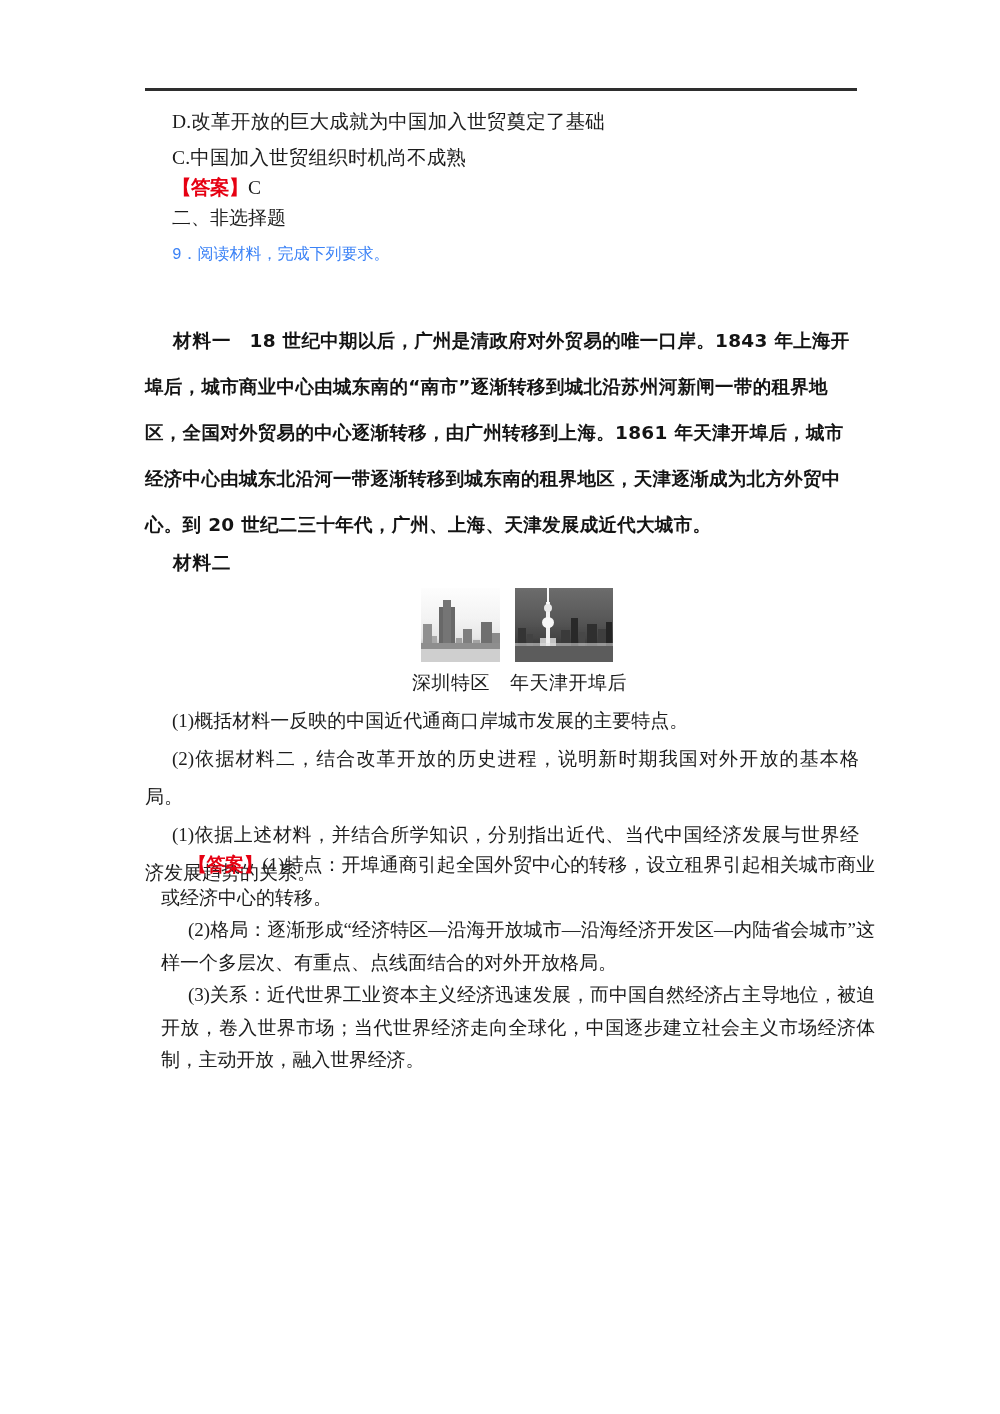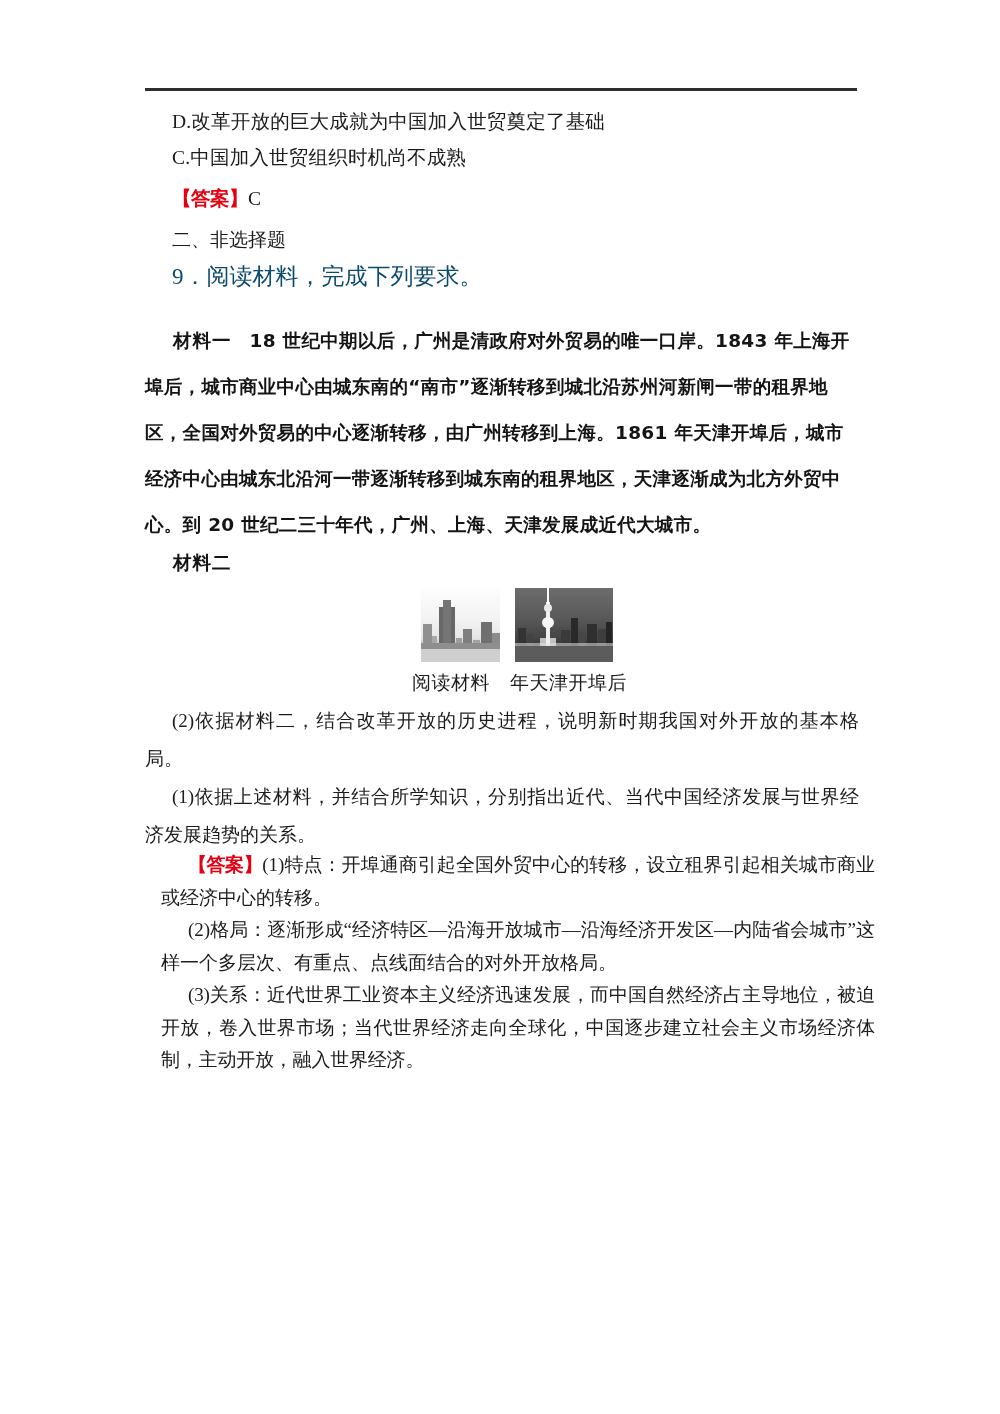--- a/index.html
+++ b/index.html
@@ -57,39 +57,39 @@
   .answer-tag {
     color: #e60012;
     font-weight: bold;
     font-family: "DejaVu Sans", "Liberation Sans", sans-serif;
     letter-spacing: -0.5px;
   }
 
   .ans-line {
     font-family: "Liberation Serif", "DejaVu Serif", serif;
     font-size: 19.5px;
-    line-height: 46px;
+    line-height: 24px;
     padding-left: 27px;
     color: #1c1c1c;
   }
 
   .section-line {
     font-family: "Liberation Serif", "DejaVu Serif", serif;
     font-size: 19px;
     line-height: 36px;
     padding-left: 27px;
     color: #1c1c1c;
   }
 
   .q-line {
-    font-family: Liberation Serif, serif;
-    font-size: 23px;
+    font-family: Liberation Mono, monospace;
+    font-size: 16px;
     line-height: 38px;
     padding-left: 27px;
-    color: #0c4a6e;
+    color: #3b82f6;
   }
 
   
   .material-block {
     position: absolute;
     left: 145px;
     top: 318px;
     width: 714px;
   }
   .material-para {
@@ -285,23 +285,24 @@
         <span class="bld pd-b6"></span>
         <span class="bld pd-b7"></span>
         <span class="bld pd-b8"></span>
         <span class="pd-glow"></span>
         <span class="bld pd-water"></span>
       </div>
 
     </div>
   </div>
 
-  <div class="fig-captions"><span>阅读材料</span><span class="cap-gap"></span><span>年天津开埠后</span></div>
+  <div class="fig-captions"><span>深圳特区</span><span class="cap-gap"></span><span>年天津开埠后</span></div>
 
   <div class="questions">
+    <div class="q-wrap">(1)概括材料一反映的中国近代通商口岸城市发展的主要特点。</div>
     <div class="q-wrap">(2)依据材料二，结合改革开放的历史进程，说明新时期我国对外开放的基本格局。</div>
     <div class="q-wrap">(1)依据上述材料，并结合所学知识，分别指出近代、当代中国经济发展与世界经济发展趋势的关系。</div>
   </div>
 
   <div class="answers">
     <div class="ans-para"><span class="answer-tag">【答案】</span><span>(1)特点：开埠通商引起全国外贸中心的转移，设立租界引起相关城市商业或经济中心的转移。</span></div>
     <div class="ans-para">(2)格局：逐渐形成“经济特区—沿海开放城市—沿海经济开发区—内陆省会城市”这样一个多层次、有重点、点线面结合的对外开放格局。</div>
     <div class="ans-para tight">(3)关系：近代世界工业资本主义经济迅速发展，而中国自然经济占主导地位，被迫开放，卷入世界市场；当代世界经济走向全球化，中国逐步建立社会主义市场经济体制，主动开放，融入世界经济。</div>
   </div>
 

